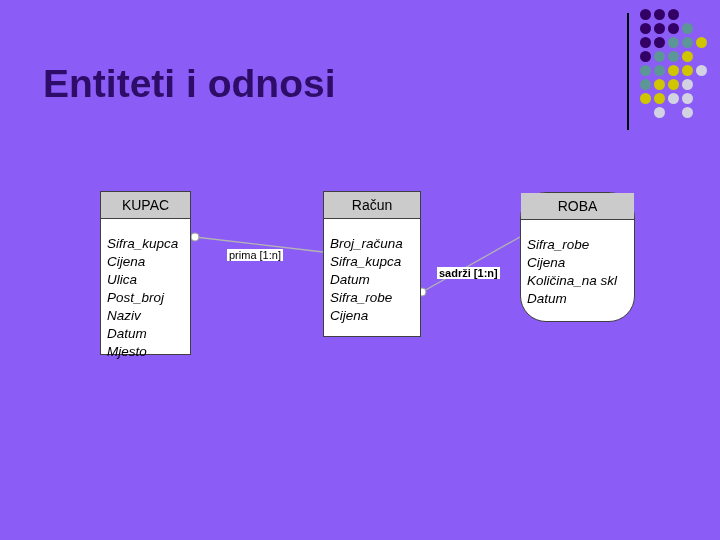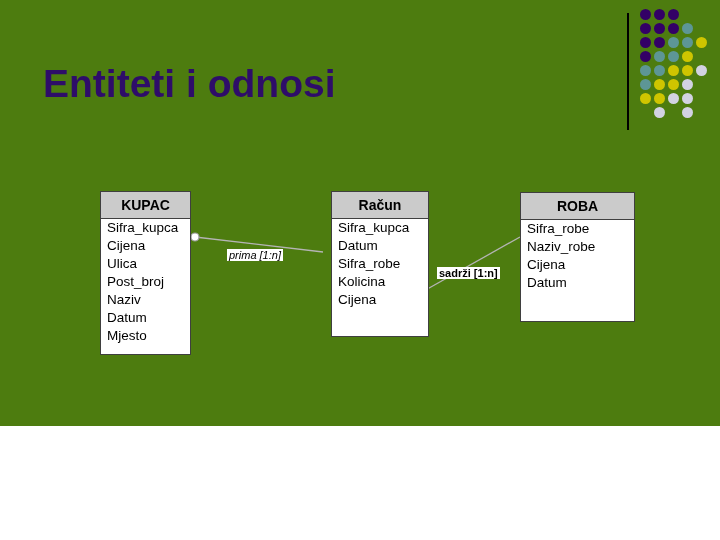--- a/index.html
+++ b/index.html
@@ -5,22 +5,22 @@
   :root{
     --title-color:#2e0d69;
     --header-fill:#cbcbcb;
     --box-border:#3f3f3f;
     --connector:#b4b4b4;
   }
   *{margin:0;padding:0;box-sizing:border-box;}
   html,body{background:#ffffff;}
   .slide{
     position:relative;
-    width:720px;height:426px;
-    background:#4d7c0f;
+    width:720px;height:540px;
+    background:#8b5cf6;
     overflow:hidden;
     font-family:"Liberation Sans",sans-serif;
   }
   .slide-title{
     position:absolute;
     left:43px;top:64px;
     font-size:39px;
     font-weight:bold;
     color:var(--title-color);
     white-space:nowrap;
@@ -44,44 +44,44 @@
     border:1px solid var(--box-border);
   }
   .entity-header{
     height:27px;
     line-height:26px;
     background:var(--header-fill);
     border-bottom:1px solid var(--box-border);
     text-align:center;
     font-size:14px;
     color:#000000;
-    font-weight:bold;
   }
   .entity-body{
-    padding:0 0 0 6px;
+    padding:16px 0 0 6px;
+    font-style:italic;
   }
   .attr{
     font-size:13.5px;
     line-height:18px;
     color:#000000;
     white-space:nowrap;
   }
   .connector-layer{
     position:absolute;left:0;top:0;width:720px;height:540px;
     pointer-events:none;
   }
   .rel-label{
     position:absolute;
     font-size:11px;
     color:#000000;
     white-space:nowrap;
     background:#ffffff;
     padding:0 2px;
   }
-  .rel-label-prima{left:227px;top:249px;font-style:italic;}
+  .rel-label-prima{left:227px;top:249px;}
   .rel-label-sadrzi{left:437px;top:267px;font-weight:bold;}
 </style>
 </head>
 <body>
 
 <div class="slide">
 
   <div class="slide-title">Entiteti i odnosi</div>
 
   <div class="v-rule"></div>
@@ -135,34 +135,34 @@
       <div class="attr">Sifra_kupca</div>
       <div class="attr">Cijena</div>
       <div class="attr">Ulica</div>
       <div class="attr">Post_broj</div>
       <div class="attr">Naziv</div>
       <div class="attr">Datum</div>
       <div class="attr">Mjesto</div>
     </div>
   </div>
 
-  <div class="entity" style="left:323px;top:191px;width:98px;height:146px;margin-left:8px;">
+  <div class="entity" style="left:323px;top:191px;width:98px;height:146px;">
     <div class="entity-header">Račun</div>
     <div class="entity-body">
+      <div class="attr">Broj_računa</div>
       <div class="attr">Sifra_kupca</div>
       <div class="attr">Datum</div>
       <div class="attr">Sifra_robe</div>
-      <div class="attr">Kolicina</div>
       <div class="attr">Cijena</div>
     </div>
   </div>
 
-  <div class="entity" style="left:520px;top:192px;width:115px;height:130px;">
+  <div class="entity" style="left:520px;top:192px;width:115px;height:130px;border-radius:26px;">
     <div class="entity-header">ROBA</div>
     <div class="entity-body">
       <div class="attr">Sifra_robe</div>
-      <div class="attr">Naziv_robe</div>
       <div class="attr">Cijena</div>
+      <div class="attr">Količina_na skl</div>
       <div class="attr">Datum</div>
     </div>
   </div>
 
 </div>
 
 </body></html>

